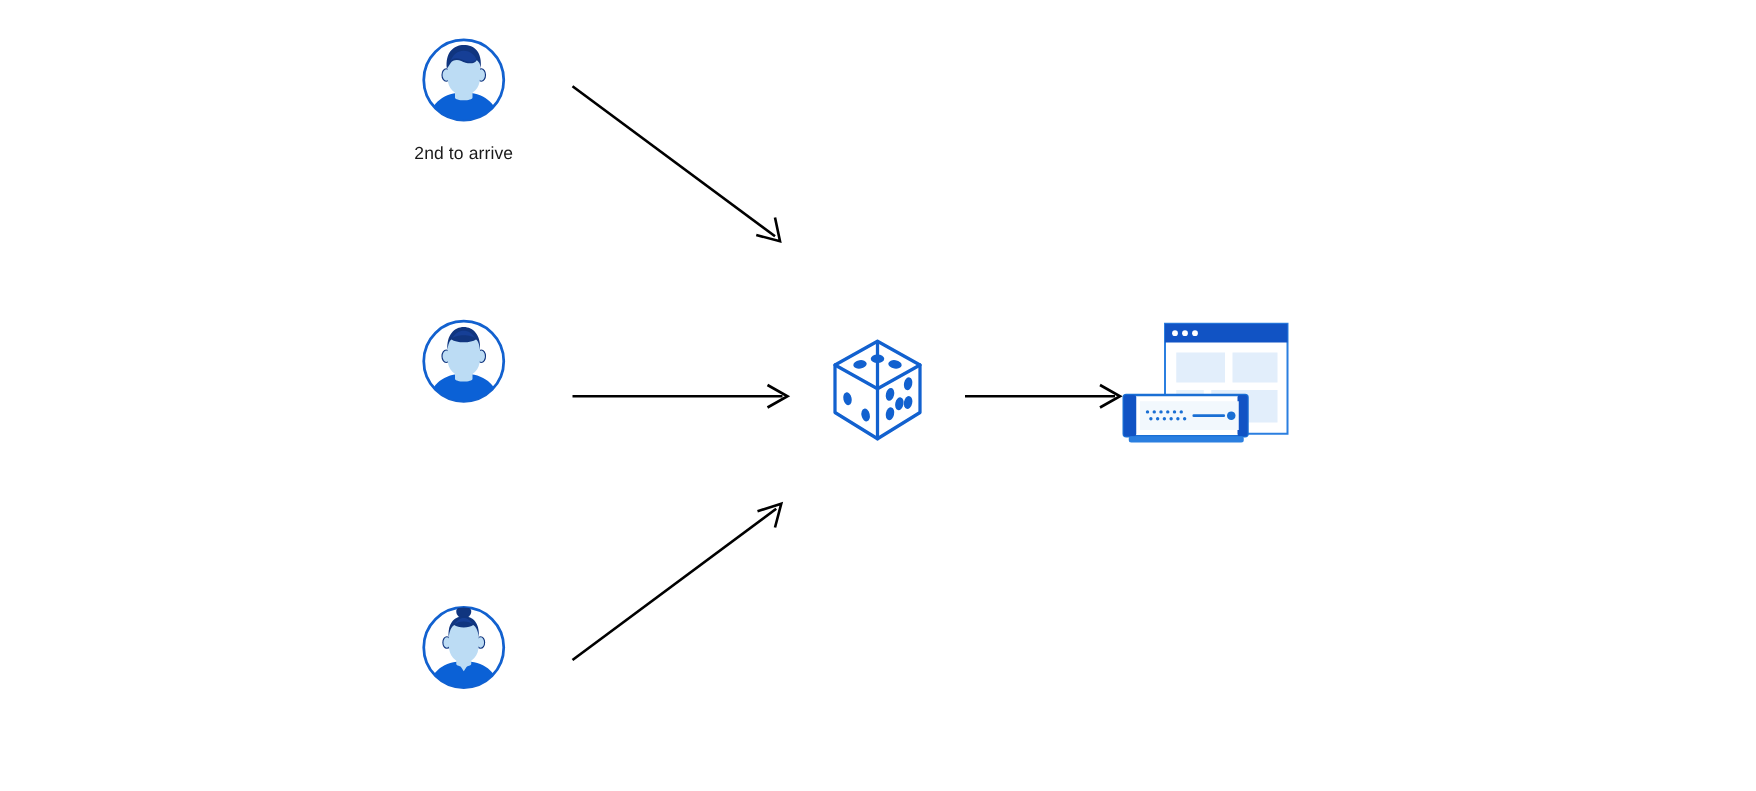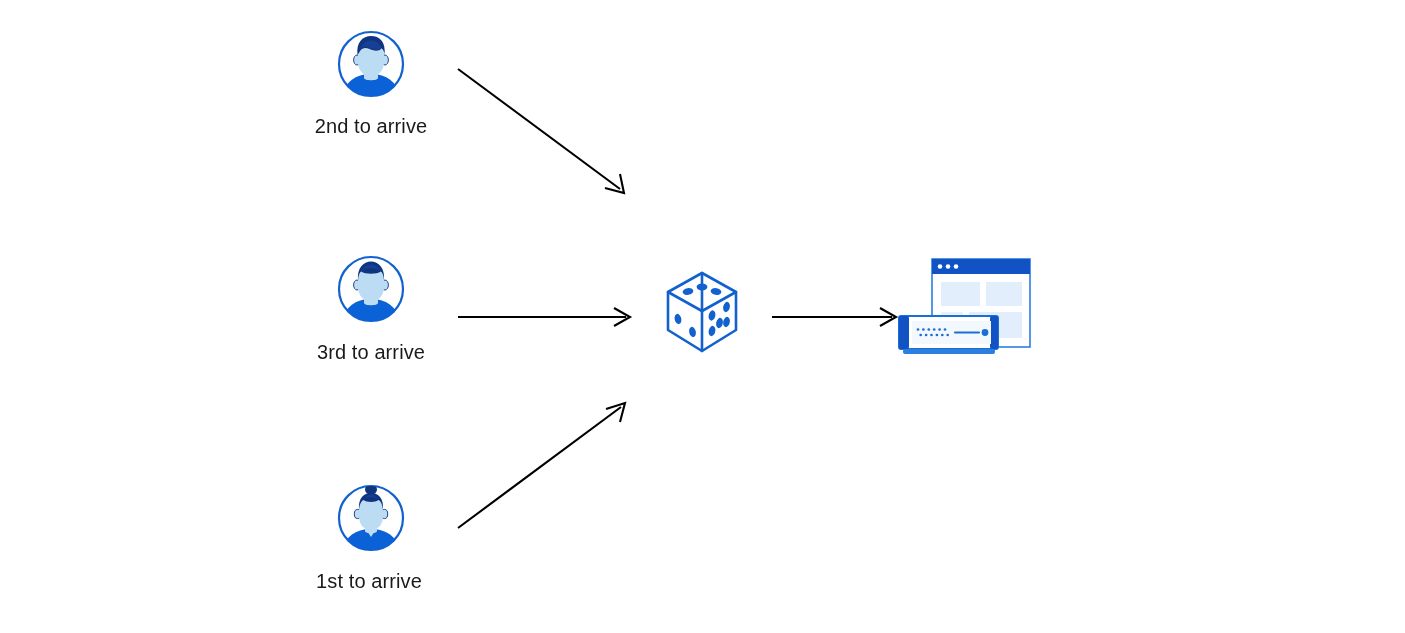--- a/index.html
+++ b/index.html
@@ -23,21 +23,21 @@
     position: absolute;
   }
   .avatar-wrap {
     width: 70px;
     height: 70px;
   }
   .node-label {
     position: absolute;
     width: 260px;
     text-align: center;
-    font-size: 20px;
+    font-size: 14px;
     line-height: 1.2;
     color: #1a1a1a;
     letter-spacing: 0.1px;
     white-space: nowrap;
   }
   .arrows-layer {
     position: absolute;
     left: 0;
     top: 0;
     width: 1405px;
@@ -124,21 +124,20 @@
         <ellipse cx="49" cy="31" rx="3.4" ry="5" fill="#bcdcf4" stroke="#10357f" stroke-width="0.9"></ellipse>
         <path d="M22 25 C22 14 28 9 35 9 C42 9 48 14 48 25 L48 33 C48 42 42 47 35 47 C28 47 22 42 22 33 Z" fill="#bcdcf4"></path>
 
         <path d="M22 26 C21 14 27.5 7.5 35 7.5 C42.5 7.5 49 14 48 26 C47.4 21 46.4 18.6 44.8 17.6
                  C41 20.6 29 20.6 25.2 17.6 C23.6 18.6 22.6 21 22 26 Z" fill="#10357f"></path>
         <path d="M25.4 17.2 C28.4 13.2 41.6 13.2 44.6 17.2 C42 12.6 38.8 10.6 35 10.6
                  C31.2 10.6 28 12.6 25.4 17.2 Z" fill="#163f96"></path>
       </g>
     </svg>
   </div>
-  <div class="node-label" style="left:241px; top:340px;">3rd to arrive</div>
 
   <div class="node avatar-wrap" style="left:336px; top:483px;">
     <svg viewBox="0 0 70 70" width="70" height="70">
       <defs>
         <clipPath id="clipC">
             <circle cx="35" cy="35" r="32"></circle>
           </clipPath>
       </defs>
       <circle cx="35" cy="35" r="32" fill="#ffffff" stroke="#1261cf" stroke-width="2.2"></circle>
       <g clip-path="url(#clipC)">
@@ -156,21 +155,20 @@
 
         <ellipse cx="35" cy="6.6" rx="6" ry="5" fill="#10357f"></ellipse>
 
         <path d="M23 27 C22 15 28 10 35 10 C42 10 48 15 47 27 C46.4 21 44.6 18.2 42.6 17
                  C39.6 19.6 30.4 19.6 27.4 17 C25.4 18.2 23.6 21 23 27 Z" fill="#10357f"></path>
         <path d="M27.6 16.6 C30.4 13.4 39.6 13.4 42.4 16.6 C40 12.8 37.6 11.4 35 11.4
                  C32.4 11.4 30 12.8 27.6 16.6 Z" fill="#163f96"></path>
       </g>
     </svg>
   </div>
-  <div class="node-label" style="left:239px; top:569px;">1st to arrive</div>
 
   <div class="node dice-icon" style="left:664px; top:270px;">
     <svg viewBox="0 0 76 84" width="76" height="84">
       <g fill="none" stroke="#1261cf" stroke-width="2.6" stroke-linejoin="round" stroke-linecap="round">
 
         <path d="M38 3 L72 22 L72 60 L38 81 L4 60 L4 22 Z"></path>
 
         <path d="M38 3 L38 41"></path>
         <path d="M38 41 L72 22"></path>
         <path d="M38 41 L4 22"></path>

